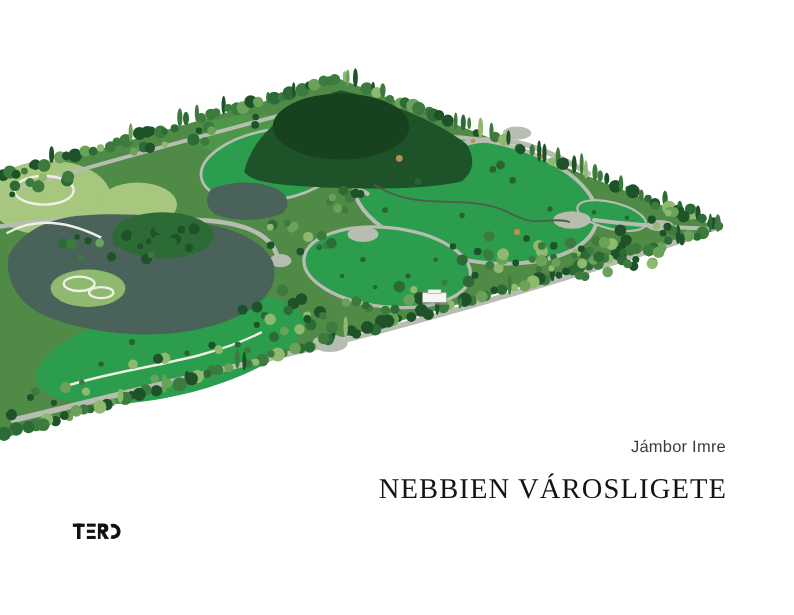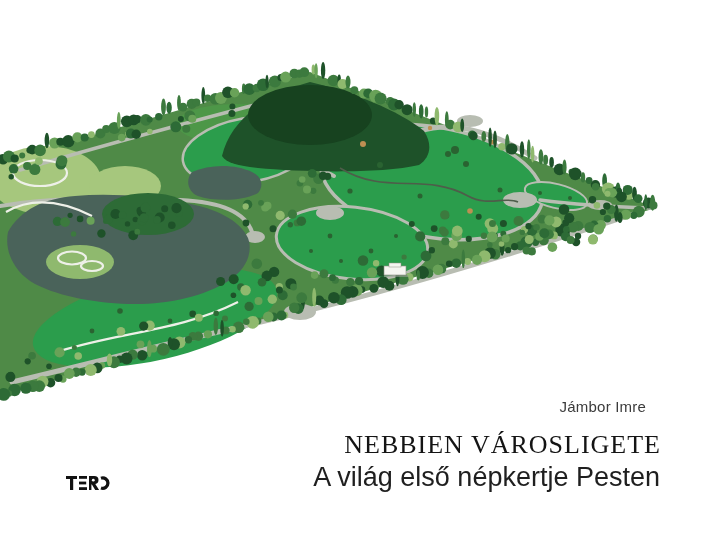--- a/index.html
+++ b/index.html
@@ -1,19 +1,19 @@
 <!DOCTYPE html>
 <html><head>
 <meta charset="utf-8">
 <style>
   html,body{margin:0;padding:0;background:#ffffff;}
   body{width:722px;height:559px;overflow:hidden;font-family:"Liberation Sans",sans-serif;}
   .cover{position:relative;width:722px;height:559px;background:#ffffff;}
   .park{position:absolute;left:0;top:0;}
-  .author{position:absolute;right:76px;top:398px;font-size:15px;color:#3b3b3b;letter-spacing:.2px;white-space:nowrap;}
+  .author{position:absolute;right:62px;top:398px;font-size:15px;color:#3b3b3b;letter-spacing:.2px;white-space:nowrap;}
   .title{position:absolute;right:61px;top:430px;font-family:"Liberation Serif","DejaVu Serif",serif;font-weight:400;font-size:26px;letter-spacing:1px;color:#141414;white-space:nowrap;}
   .subtitle{position:absolute;right:62px;top:462px;font-size:27px;font-weight:400;color:#1f1f1f;white-space:nowrap;}
   .logo{position:absolute;left:66px;top:473px;}
 </style>
 </head>
 <body>
 
 <div class="cover">
 
   <svg class="park" width="722" height="420" viewBox="0 0 722 420">
@@ -490,21 +490,20 @@
 
     <g>
       <rect x="384" y="275" width="24" height="2" fill="#9aa096" opacity="0.6"></rect>
       <rect x="384" y="266" width="22" height="9" stroke="#8e8e84" stroke-width="0.6" fill="#f6f6f1"></rect>
       <rect x="389" y="263" width="12" height="4" stroke="#8e8e84" stroke-width="0.5" fill="#f6f6f1"></rect>
     </g>
   </svg>
 
   <div class="author">Jámbor Imre</div>
   <div class="title">NEBBIEN VÁROSLIGETE</div>
-  <div class="subtitle">A világ első népkertje Pesten</div>
 
   <svg class="logo" width="44" height="20" viewBox="0 0 44 20">
     <g fill="#111111">
       <rect x="0" y="3" width="11" height="3"></rect>
       <rect x="4" y="3" width="3.2" height="14"></rect>
       <rect x="13" y="3" width="8" height="2.8"></rect>
       <rect x="13" y="8.6" width="7.2" height="2.8"></rect>
       <rect x="13" y="14.2" width="8" height="2.8"></rect>
       <path d="M23,17 V3 h5.2 q4.3,0 4.3,4.1 q0,3.4 -3.2,4 l3.8,5.9 h-3.9 l-3.3,-5.5 h-0.5 V17 Z"></path>
       <circle cx="27.3" cy="7.2" r="1.4" fill="#ffffff"></circle>

